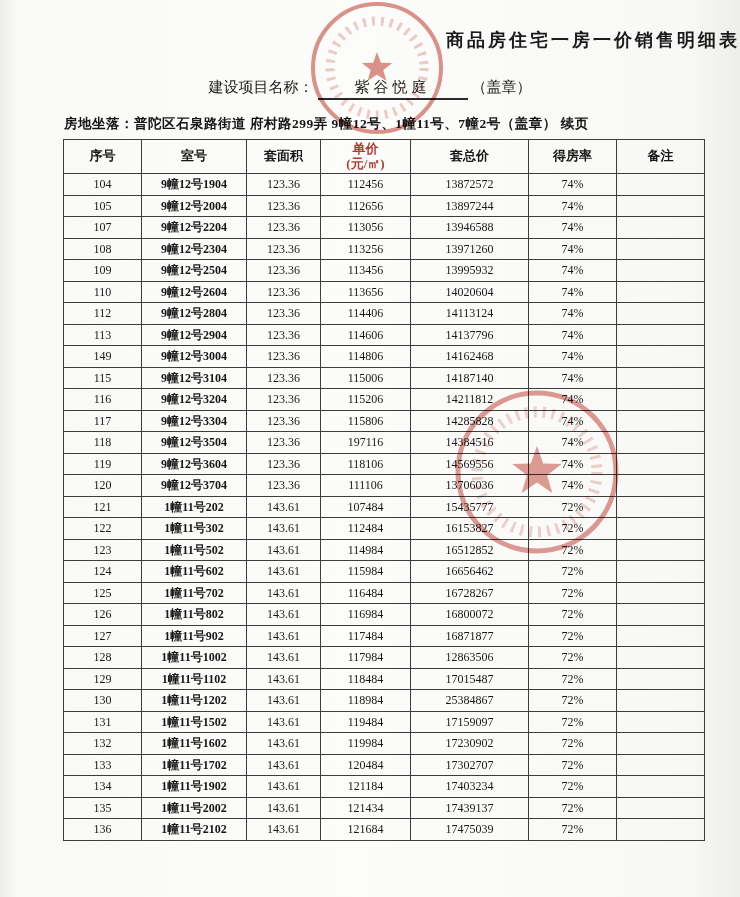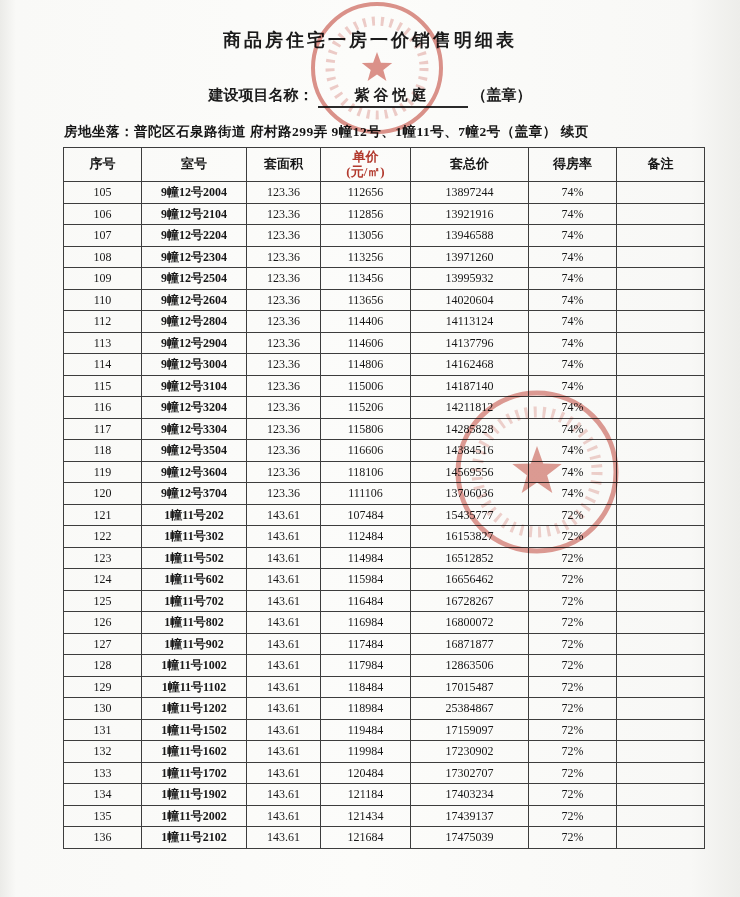--- a/index.html
+++ b/index.html
@@ -8,32 +8,32 @@
     font-family: "Liberation Serif", "DejaVu Serif", serif;
     background: #e7e7e4;
     position: relative;
     overflow: hidden;
   }
   .page {
     position: absolute; inset: 0;
     background: linear-gradient(90deg, #ebebe8 0px, #f9f9f7 16px, #fcfcfa 360px, #f8f8f6 690px, #ededea 740px);
   }
   .title {
-    text-align: center;
+    text-align: right;
     padding-top: 28px;
     font-size: 18px;
     font-weight: bold;
     letter-spacing: 3px;
     color: #1b1b1b;
   }
   .project-line {
     text-align: center;
-    margin-top: 34px;
+    margin-top: 26px;
     font-size: 15px;
-    font-weight: bold;
+    font-weight: normal;
     color: #1b1b1b;
   }
   .underline {
     display: inline-block;
     min-width: 150px;
     border-bottom: 2px solid #2a2a2a;
     text-align: center;
     padding: 0 20px 1px 20px;
     letter-spacing: 4px;
     margin: 0 4px;
@@ -114,38 +114,38 @@
           <th>套面积</th>
           <th style="color: rgb(178, 58, 46);">单价
 (元/㎡)</th>
           <th>套总价</th>
           <th>得房率</th>
           <th>备注</th>
         </tr>
     </thead>
     <tbody id="table-body">
         <tr>
+          <td class="cell-seq">104</td>
+          <td class="cell-room">9幢12号1904</td>
+          <td class="cell-area">123.36</td>
+          <td class="cell-unit-price">112456</td>
+          <td class="cell-total-price">13872572</td>
+          <td class="cell-rate">74%</td>
+          <td class="cell-remark"></td>
+        </tr>
+        <tr>
           <td class="cell-seq">105</td>
           <td class="cell-room">9幢12号2004</td>
           <td class="cell-area">123.36</td>
           <td class="cell-unit-price">112656</td>
           <td class="cell-total-price">13897244</td>
           <td class="cell-rate">74%</td>
           <td class="cell-remark"></td>
         </tr>
         <tr>
-          <td class="cell-seq">106</td>
-          <td class="cell-room">9幢12号2104</td>
-          <td class="cell-area">123.36</td>
-          <td class="cell-unit-price">112856</td>
-          <td class="cell-total-price">13921916</td>
-          <td class="cell-rate">74%</td>
-          <td class="cell-remark"></td>
-        </tr>
-        <tr>
           <td class="cell-seq">107</td>
           <td class="cell-room">9幢12号2204</td>
           <td class="cell-area">123.36</td>
           <td class="cell-unit-price">113056</td>
           <td class="cell-total-price">13946588</td>
           <td class="cell-rate">74%</td>
           <td class="cell-remark"></td>
         </tr>
         <tr>
           <td class="cell-seq">108</td>
@@ -186,21 +186,21 @@
         <tr>
           <td class="cell-seq">113</td>
           <td class="cell-room">9幢12号2904</td>
           <td class="cell-area">123.36</td>
           <td class="cell-unit-price">114606</td>
           <td class="cell-total-price">14137796</td>
           <td class="cell-rate">74%</td>
           <td class="cell-remark"></td>
         </tr>
         <tr>
-          <td class="cell-seq">114</td>
+          <td class="cell-seq">149</td>
           <td class="cell-room">9幢12号3004</td>
           <td class="cell-area">123.36</td>
           <td class="cell-unit-price">114806</td>
           <td class="cell-total-price">14162468</td>
           <td class="cell-rate">74%</td>
           <td class="cell-remark"></td>
         </tr>
         <tr>
           <td class="cell-seq">115</td>
           <td class="cell-room">9幢12号3104</td>
@@ -225,21 +225,21 @@
           <td class="cell-area">123.36</td>
           <td class="cell-unit-price">115806</td>
           <td class="cell-total-price">14285828</td>
           <td class="cell-rate">74%</td>
           <td class="cell-remark"></td>
         </tr>
         <tr>
           <td class="cell-seq">118</td>
           <td class="cell-room">9幢12号3504</td>
           <td class="cell-area">123.36</td>
-          <td class="cell-unit-price">116606</td>
+          <td class="cell-unit-price">197116</td>
           <td class="cell-total-price">14384516</td>
           <td class="cell-rate">74%</td>
           <td class="cell-remark"></td>
         </tr>
         <tr>
           <td class="cell-seq">119</td>
           <td class="cell-room">9幢12号3604</td>
           <td class="cell-area">123.36</td>
           <td class="cell-unit-price">118106</td>
           <td class="cell-total-price">14569556</td>

